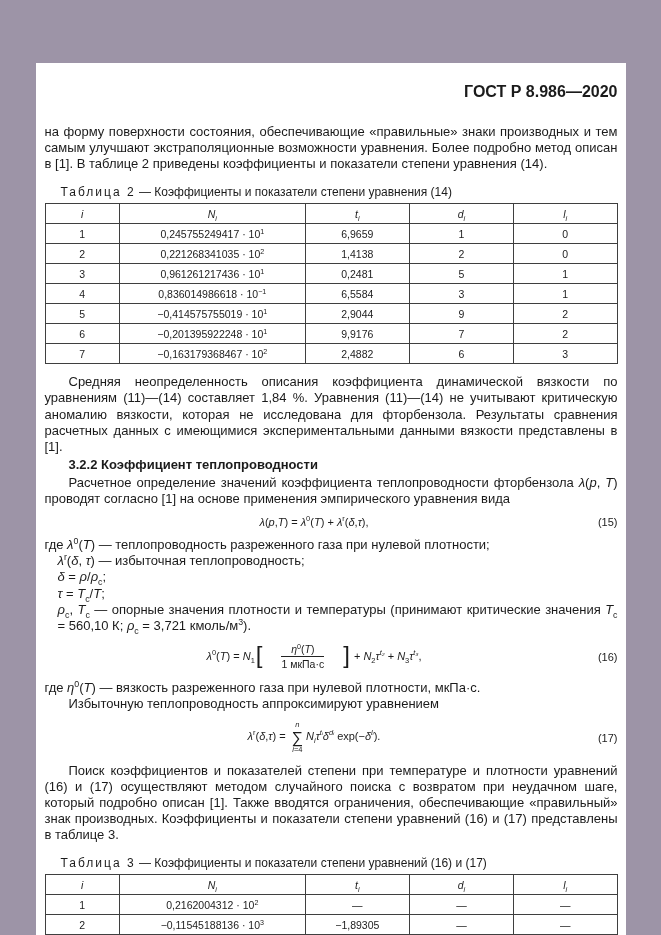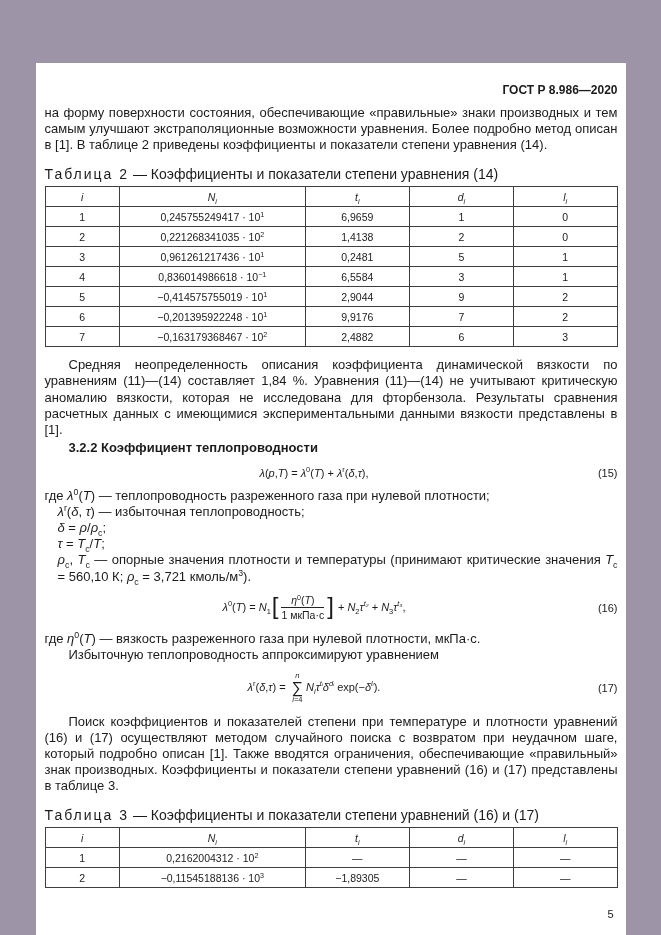--- a/index.html
+++ b/index.html
@@ -10,39 +10,39 @@
     font-family: "Liberation Sans", "DejaVu Sans", sans-serif;
     color: #1b1b1b;
   }
   .frame { padding: 63px 0 54px; }
   .page {
     width: 590px; min-height: 818px;
     margin: 0 auto; background: #ffffff;
     padding: 20px 8px 14px 9px;
     display: flex; flex-direction: column;
   }
-  .doc-header { font-size: 12px; font-weight: bold; text-align: right; margin: 0 0 8px; }
+  .doc-header { font-size: 16px; font-weight: bold; text-align: right; margin: 0 0 23px; }
   .body-text { font-size: 13px; line-height: 1.24; text-align: justify; margin: 0; }
   .indent { text-indent: 24px; }
   .section-heading { font-size: 13px; font-weight: bold; margin: 2px 0; text-indent: 24px; line-height: 1.24; }
-  .table-caption { font-size: 14px; margin: 13px 0 4px; }
+  .table-caption { font-size: 12px; margin: 13px 16px 4px; }
   .cap-label { letter-spacing: 2px; }
   table.data { width: 100%; border-collapse: collapse; font-size: 10.5px; table-layout: fixed; margin: 0 0 10px; }
   table.data th, table.data td {
     border: 1px solid #3f3f3f; padding: 3.5px 2px;
     text-align: center; font-weight: normal; vertical-align: middle;
   }
   .w-i { width: 13%; } .w-n { width: 32.5%; margin-top: 12px; } .w-t { width: 18.2%; } .w-d { width: 18.2%; } .w-l { width: 18.1%; margin-left: 8px; }
   sup, sub { font-size: 68%; line-height: 0; }
   .it { font-style: italic; }
   .equation { display: flex; align-items: center; margin: 9px 0; font-size: 11px; }
   .eq-body { flex: 1; text-align: center; }
   .eq-num { width: 34px; text-align: right; font-size: 11px; }
   .brk { font-size: 24px; font-weight: 300; padding: 0 1px; line-height: 0; vertical-align: -3px; }
-  .frac { display: inline-flex; flex-direction: column; vertical-align: middle; margin: 0 2px; line-height: 1.2; font-size: 10.5px; }
+  .frac { display: inline-flex; flex-direction: column; vertical-align: middle; margin: 0 18px; line-height: 1.2; font-size: 10.5px; }
   .fnum { border-bottom: 1px solid #222; padding: 0 4px 1px; }
   .fden { padding-top: 1px; }
   .sum { display: inline-flex; flex-direction: column; align-items: center; vertical-align: middle; line-height: 1; margin: 0 3px; }
   .sigma { font-size: 16px; line-height: 1; }
   .sum-top, .sum-bottom { font-size: 7.5px; line-height: 1.1; }
   .where-list p.hang { padding-left: 13px; }
   .page-footer { margin-top: auto; text-align: right; font-size: 11px; padding: 10px 4px 16px 0; }
 </style>
 </head>
 <body>
@@ -116,20 +116,21 @@
           <td><span>−0,163179368467 · 10</span><sup>2</sup></td>
           <td>2,4882</td>
           <td>6</td>
           <td>3</td>
         </tr>
       </tbody>
     </table>
 
     <p class="body-text indent">Средняя неопределенность описания коэффициента динамической вязкости по уравнениям (11)—(14) составляет 1,84 %. Уравнения (11)—(14) не учитывают критическую аномалию вязкости, которая не исследована для фторбензола. Результаты сравнения расчетных данных с имеющимися экспериментальными данными вязкости представлены в [1].</p>
     <p class="section-heading">3.2.2 Коэффициент теплопроводности</p>
+    <p class="body-text indent"><span>Расчетное определение значений коэффициента теплопроводности фторбензола </span><span class="it">λ</span><span>(</span><span class="it">p</span><span>, </span><span class="it">T</span><span>) проводят согласно [1] на основе применения эмпирического уравнения вида</span></p>
 
     <div class="equation">
       <span class="eq-body"><span class="it">λ</span><span>(</span><span class="it">p</span><span>,</span><span class="it">T</span><span>) = </span><span class="it">λ</span><sup>0</sup><span>(</span><span class="it">T</span><span>) + </span><span class="it">λ</span><sup>r</sup><span>(</span><span class="it">δ</span><span>,</span><span class="it">τ</span><span>),</span></span>
       <span class="eq-num">(15)</span>
     </div>
 
     <div class="where-list">
       <p class="body-text"><span>где </span><span class="it">λ</span><sup>0</sup><span>(</span><span class="it">T</span><span>) — теплопроводность разреженного газа при нулевой плотности;</span></p>
       <p class="body-text hang"><span class="it">λ</span><sup>r</sup><span>(</span><span class="it">δ</span><span>, </span><span class="it">τ</span><span>) — избыточная теплопроводность;</span></p>
       <p class="body-text hang"><span class="it">δ</span><span> = </span><span class="it">ρ</span><span>/</span><span class="it">ρ</span><sub>с</sub><span>;</span></p>

